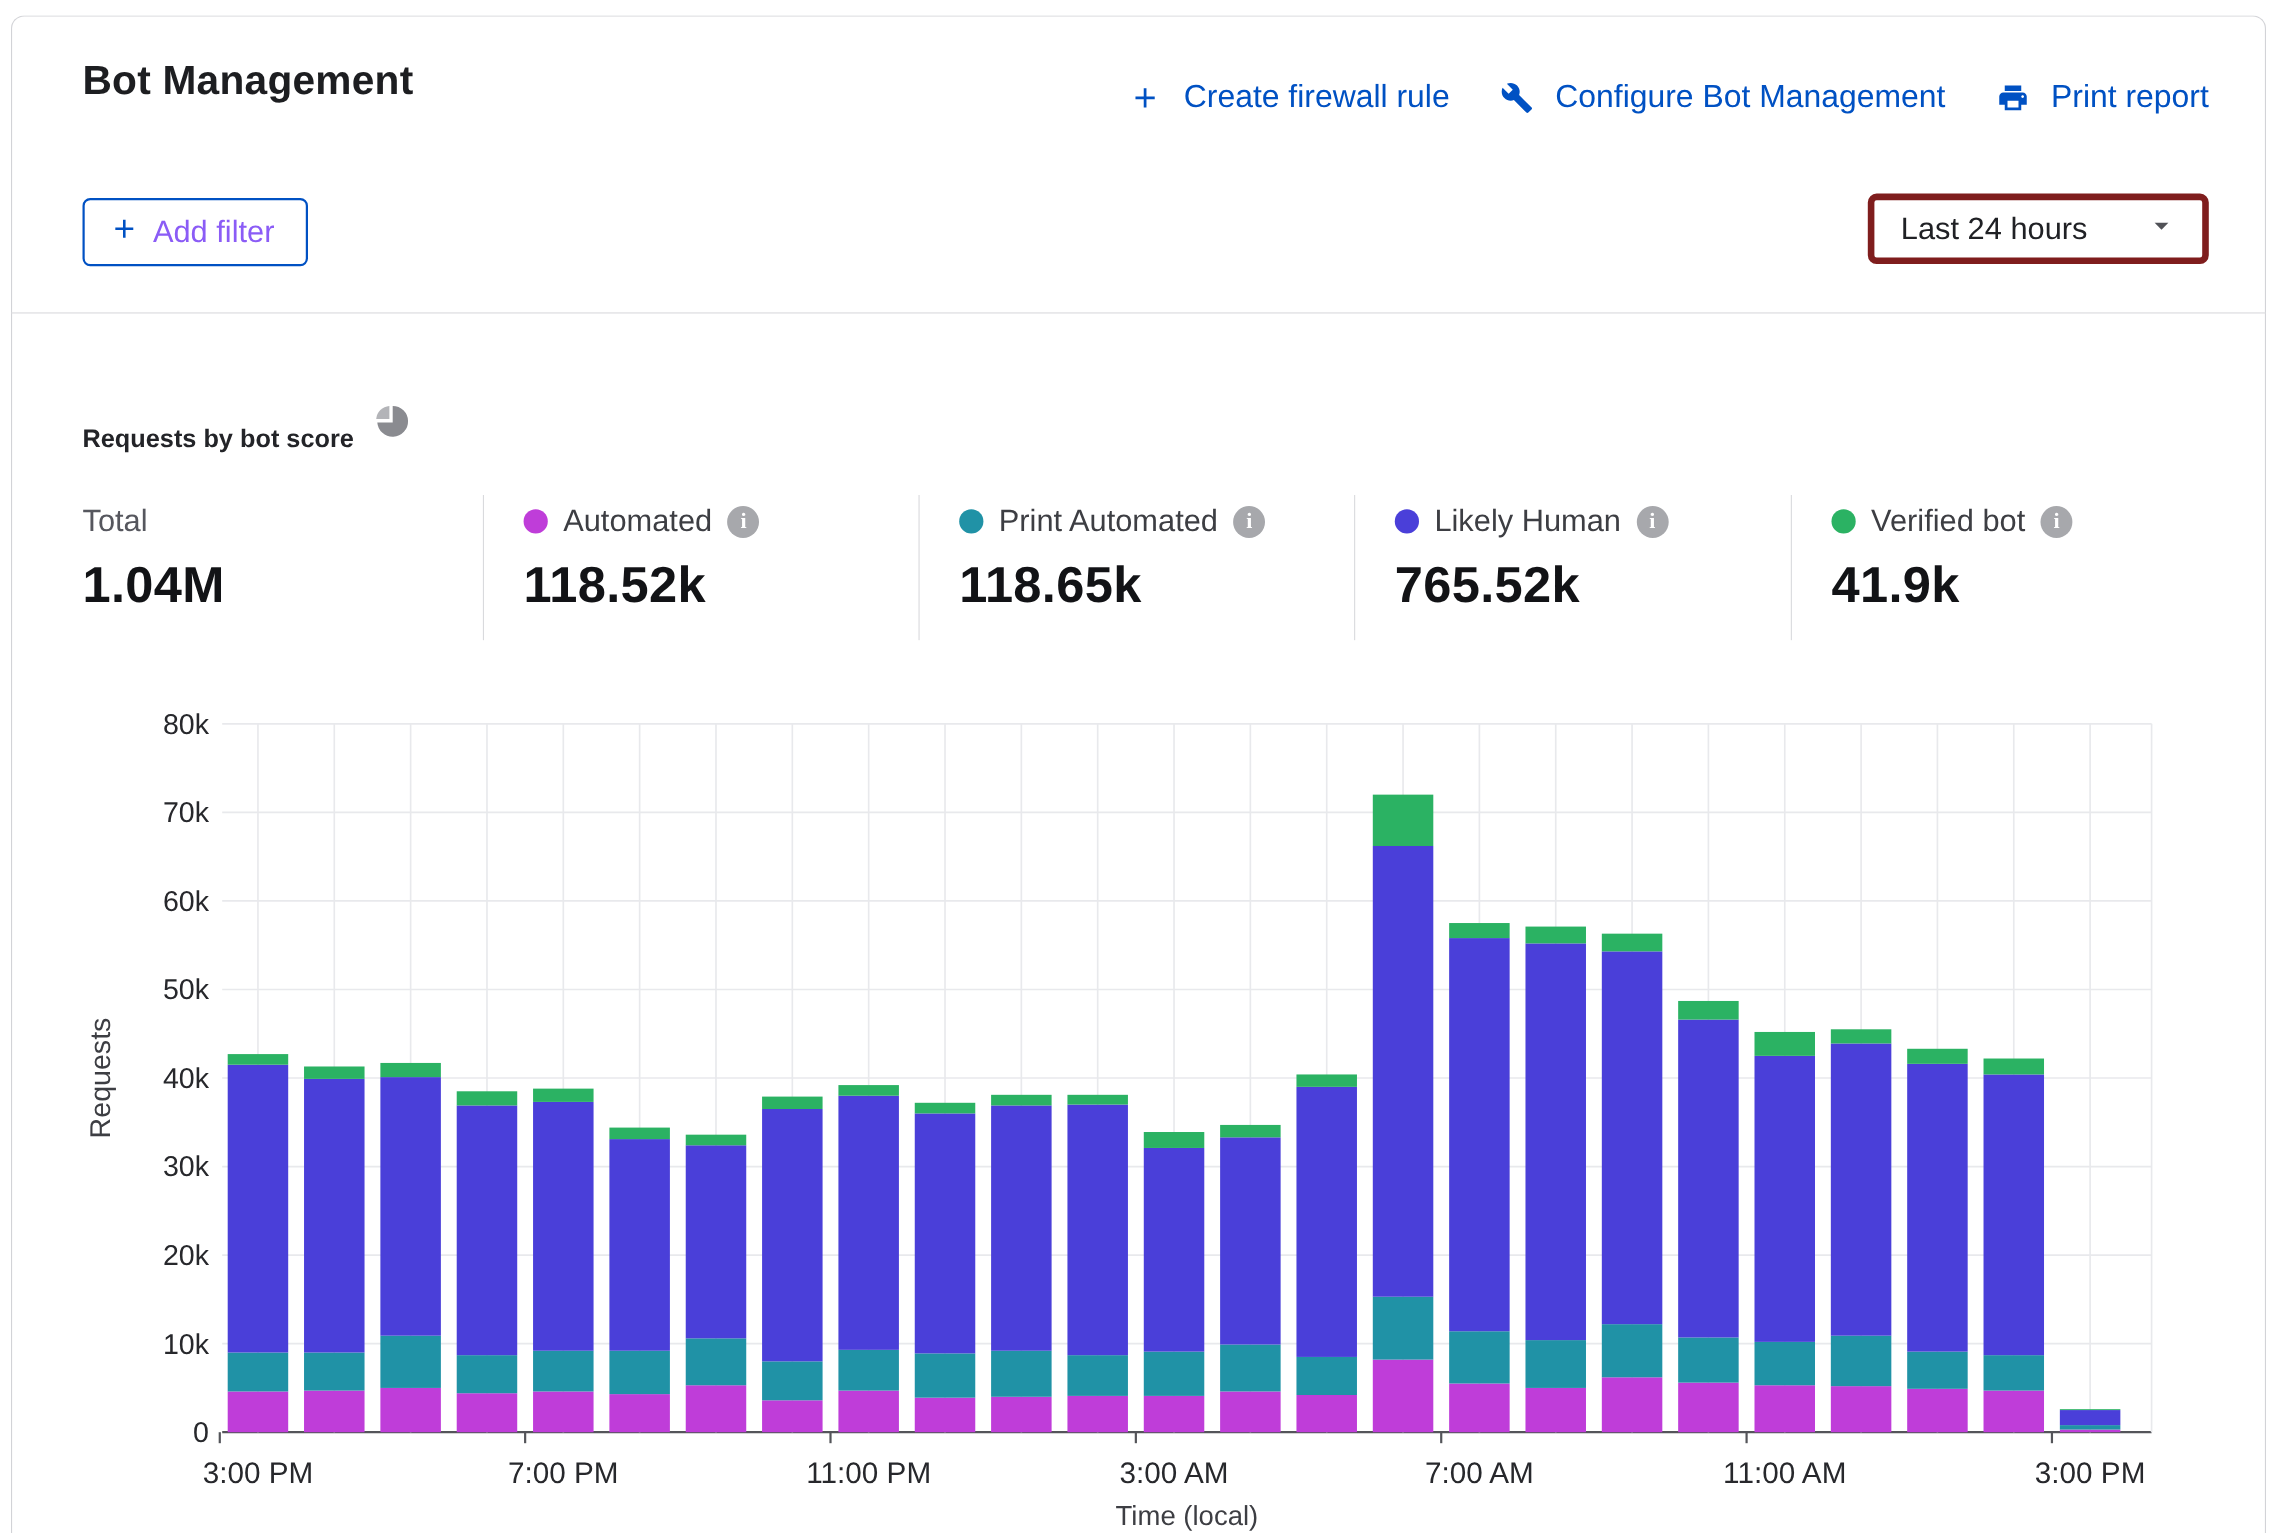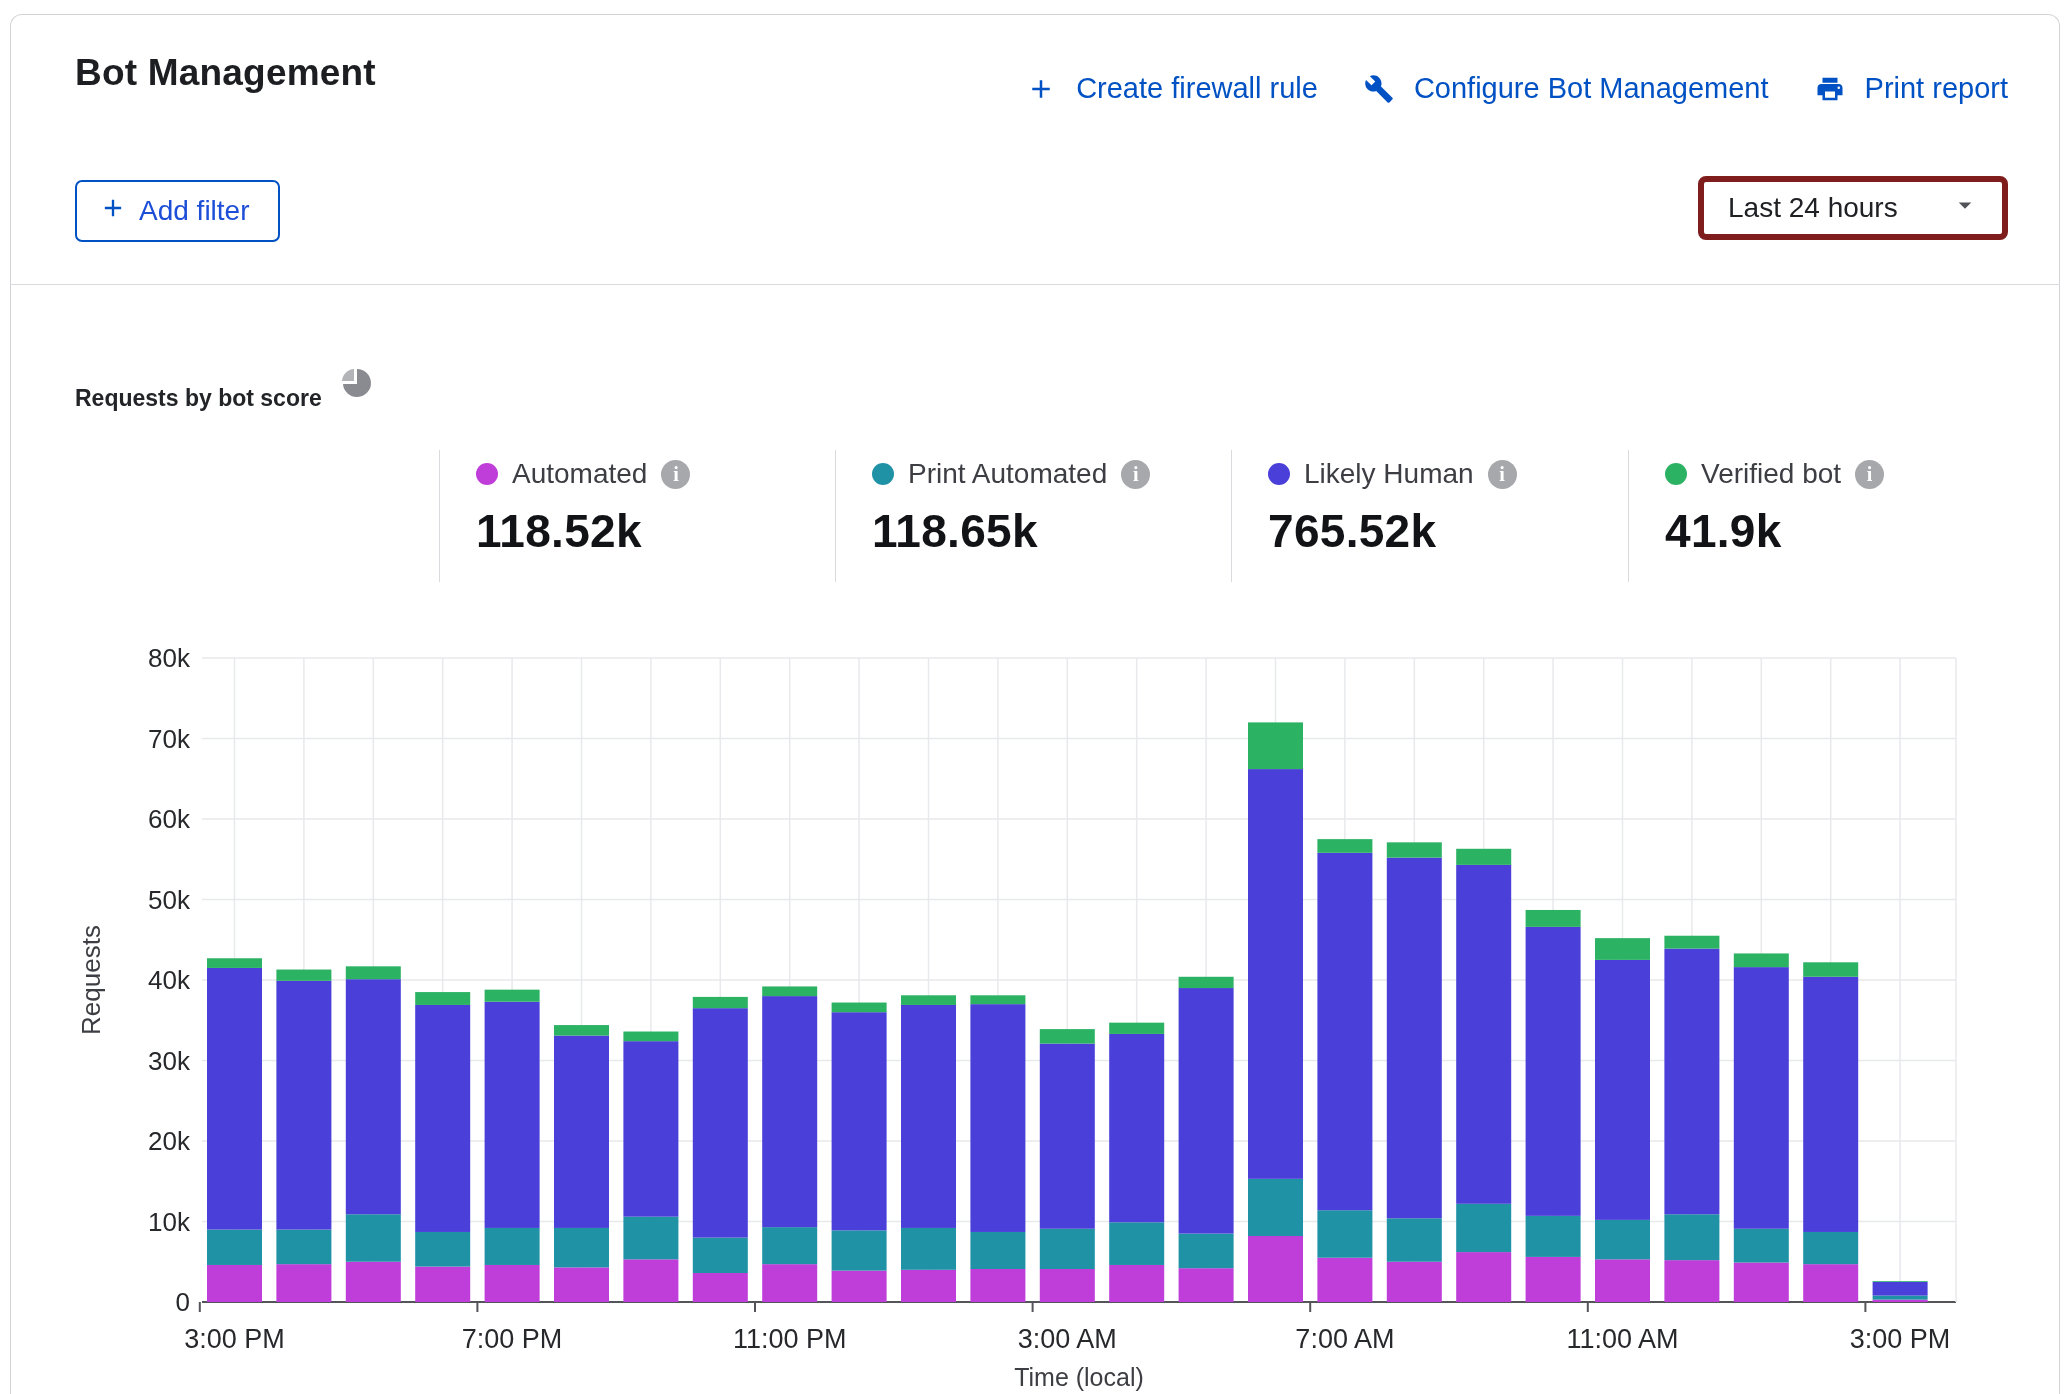--- a/index.html
+++ b/index.html
@@ -71,21 +71,21 @@
     <div class="action-link">
       <span>
         <svg width="30" height="30" viewBox="0 0 24 24">
             <path d="M19 8H5c-1.66 0-3 1.34-3 3v6h4v4h12v-4h4v-6c0-1.66-1.34-3-3-3zm-3 11H8v-5h8v5zm3-7c-.55 0-1-.45-1-1s.45-1 1-1 1 .45 1 1-.45 1-1 1zm-1-9H6v4h12V3z" fill="#0051c3"></path>
           </svg>
       </span>
       <span style="color:#0051c3">Print report</span>
     </div>
   </div>
 
-  <button class="addfilter-btn" style="border-color:#0051c3; color:#1d4ed8;">
+  <button class="addfilter-btn" style="border-color:#0051c3; color:#8b5cf6;">
     <span>
       <svg width="28" height="28" viewBox="0 0 24 24">
           <path d="M19 13h-6v6h-2v-6H5v-2h6V5h2v6h6v2z" fill="#0051c3"></path>
         </svg>
     </span>
     <span>Add filter</span>
   </button>
 
   <div class="range-select">
     <span>Last 24 hours</span>
@@ -102,20 +102,26 @@
     <span class="section-title">Requests by bot score</span>
     <span>
       <svg width="32" height="32" viewBox="0 0 32 32">
         <path d="M14 2 A13 13 0 0 0 2 14 L14 14 Z" fill="#b3b4b8"></path>
         <path d="M17 2 A14 14 0 1 1 3 17 L17 17 Z" fill="#8a8b90"></path>
       </svg>
     </span>
   </div>
 
   <div class="stats">
+    <div class="stat-col" style="left:75px;">
+      <div class="stat-label-row">
+          <span class="total-label">Total</span>
+        </div>
+      <div class="stat-value">1.04M</div>
+    </div>
     <div class="stat-divider" style="left:439px;"></div>
     <div class="stat-col" style="left:476px;">
       <div class="stat-label-row">
         <span class="dot" style="background: rgb(191, 61, 217);"></span>
         <span>Automated</span>
         <span class="info-i">i</span>
       </div>
       <div class="stat-value">118.52k</div>
     </div>
     <div class="stat-divider" style="left:835px;"></div>

